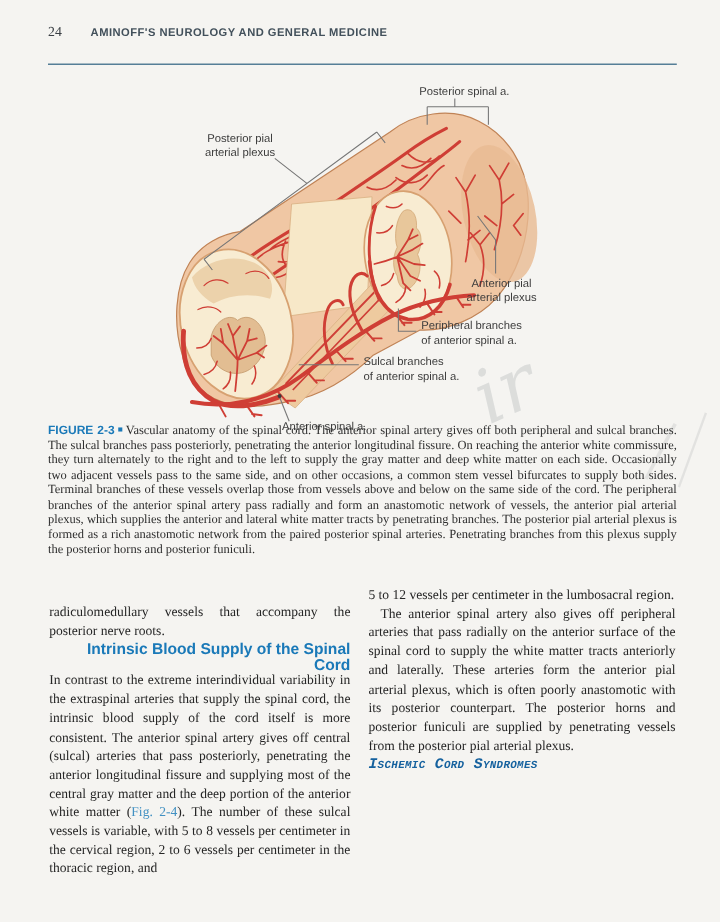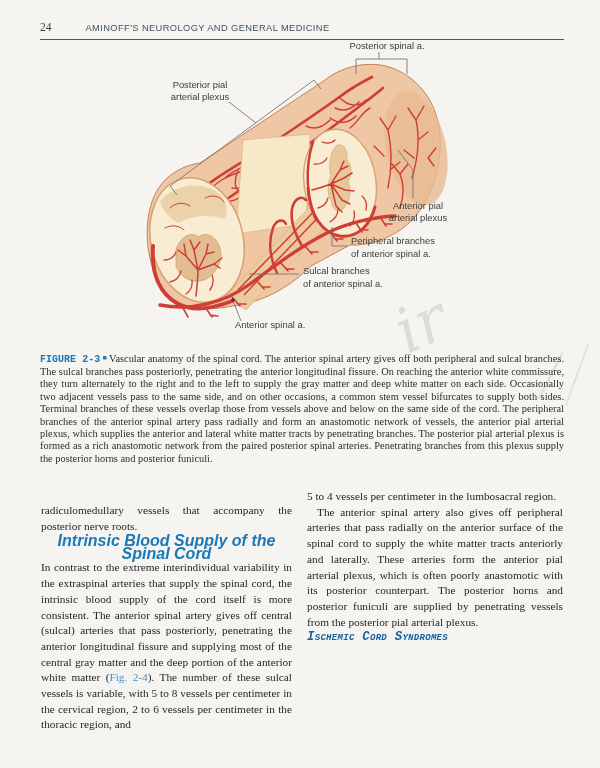--- a/index.html
+++ b/index.html
@@ -6,47 +6,47 @@
   body{
     width:600px;height:768px;position:relative;overflow:hidden;
     background:#f5f4f1;
     font-family:"Liberation Serif", serif;
     color:#262626;
   }
   
   .header{
     position:absolute;top:21px;left:40px;width:524px;
     display:flex;align-items:baseline;
-    border-bottom:1.6px solid #2e6180;padding-bottom:6px;
+    border-bottom:1.6px solid #2e6180;padding-bottom:20px;
   }
   .page-num{font-size:11.5px;color:#3a3f44;}
   .running-head{
     font-family:"Liberation Sans", sans-serif;
-    font-size:9.3px;font-weight:normal;letter-spacing:.4px;
-    color:#42505b;margin-left:34px;
+    font-size:9.3px;font-weight:bold;letter-spacing:.4px;
+    color:#42505b;margin-left:24px;
   }
   
-  .figure{position:absolute;top:38px;left:0;width:572px;height:300px;}
+  .figure{position:absolute;top:68px;left:0;width:572px;height:300px;}
   .fig-label{font-family:"Liberation Sans", sans-serif;font-size:9.4px;fill:#3c3c3c;}
   
   .caption{
     position:absolute;top:352px;left:40px;width:524px;margin:0;
     font-size:10.4px;line-height:12.4px;text-align:justify;color:#2d2d2d;
   }
-  .cap-label{color:#1a79b8;font-weight:bold;font-family:Liberation Mono, monospace;font-size:10px;}
+  .cap-label{color:#1a79b8;font-weight:bold;font-family:Liberation Sans, sans-serif;font-size:10px;}
   .cap-square{color:#1a79b8;font-size:7px;vertical-align:1.5px;padding:0 2px;}
   
   .col{position:absolute;font-size:11.3px;line-height:15.7px;text-align:justify;color:#262626;}
   .col p{margin:0;}
   .col-left{top:503px;left:41px;width:251px;}
   .col-right{top:489px;left:307px;width:256px;}
   .section-heading{
     font-family:"Liberation Sans", sans-serif;font-weight:bold;
-    color:#1a79b8;font-size:16px;text-align:center;
-    margin:24px 0 8px 0;line-height:13px;font-style:italic;
+    color:#1a79b8;font-size:13px;text-align:right;
+    margin:24px 0 8px 0;line-height:13px;
   }
   .subsection-heading{
     font-family:Liberation Mono, monospace;font-weight:bold;font-style:italic;
     font-variant:small-caps;letter-spacing:.3px;
     color:#15619e;font-size:12.3px;text-align:left;
     margin:17px 0 7px 0;line-height:14px;
   }
   .indent{text-indent:10px;font-family:Liberation Serif, serif;}
   .fig-link{color:#4190c2;}
   
@@ -153,16 +153,16 @@
   <span class="cap-label">FIGURE 2-3</span><span class="cap-square">■</span><span>Vascular anatomy of the spinal cord. The anterior spinal artery gives off both peripheral and sulcal branches. The sulcal branches pass posteriorly, penetrating the anterior longitudinal fissure. On reaching the anterior white commissure, they turn alternately to the right and to the left to supply the gray matter and deep white matter on each side. Occasionally two adjacent vessels pass to the same side, and on other occasions, a common stem vessel bifurcates to supply both sides. Terminal branches of these vessels overlap those from vessels above and below on the same side of the cord. The peripheral branches of the anterior spinal artery pass radially and form an anastomotic network of vessels, the anterior pial arterial plexus, which supplies the anterior and lateral white matter tracts by penetrating branches. The posterior pial arterial plexus is formed as a rich anastomotic network from the paired posterior spinal arteries. Penetrating branches from this plexus supply the posterior horns and posterior funiculi.</span>
 </p>
 
 <div class="col col-left">
   <p>radiculomedullary vessels that accompany the posterior nerve roots.</p>
   <p class="section-heading">Intrinsic Blood Supply of the Spinal Cord</p>
   <p><span>In contrast to the extreme interindividual variability in the extraspinal arteries that supply the spinal cord, the intrinsic blood supply of the cord itself is more consistent. The anterior spinal artery gives off central (sulcal) arteries that pass posteriorly, penetrating the anterior longitudinal fissure and supplying most of the central gray matter and the deep portion of the anterior white matter (</span><span class="fig-link">Fig. 2-4</span><span>). The number of these sulcal vessels is variable, with 5 to 8 vessels per centimeter in the cervical region, 2 to 6 vessels per centimeter in the thoracic region, and</span></p>
 </div>
 
 <div class="col col-right">
-  <p>5 to 4 vessels per centimeter in the lumbosacral region.</p>
+  <p>5 to 12 vessels per centimeter in the lumbosacral region.</p>
   <p class="indent">The anterior spinal artery also gives off peripheral arteries that pass radially on the anterior surface of the spinal cord to supply the white matter tracts anteriorly and laterally. These arteries form the anterior pial arterial plexus, which is often poorly anastomotic with its posterior counterpart. The posterior horns and posterior funiculi are supplied by penetrating vessels from the posterior pial arterial plexus.</p>
   <p class="subsection-heading">Ischemic Cord Syndromes</p>
 </div>
 
 </body></html>

